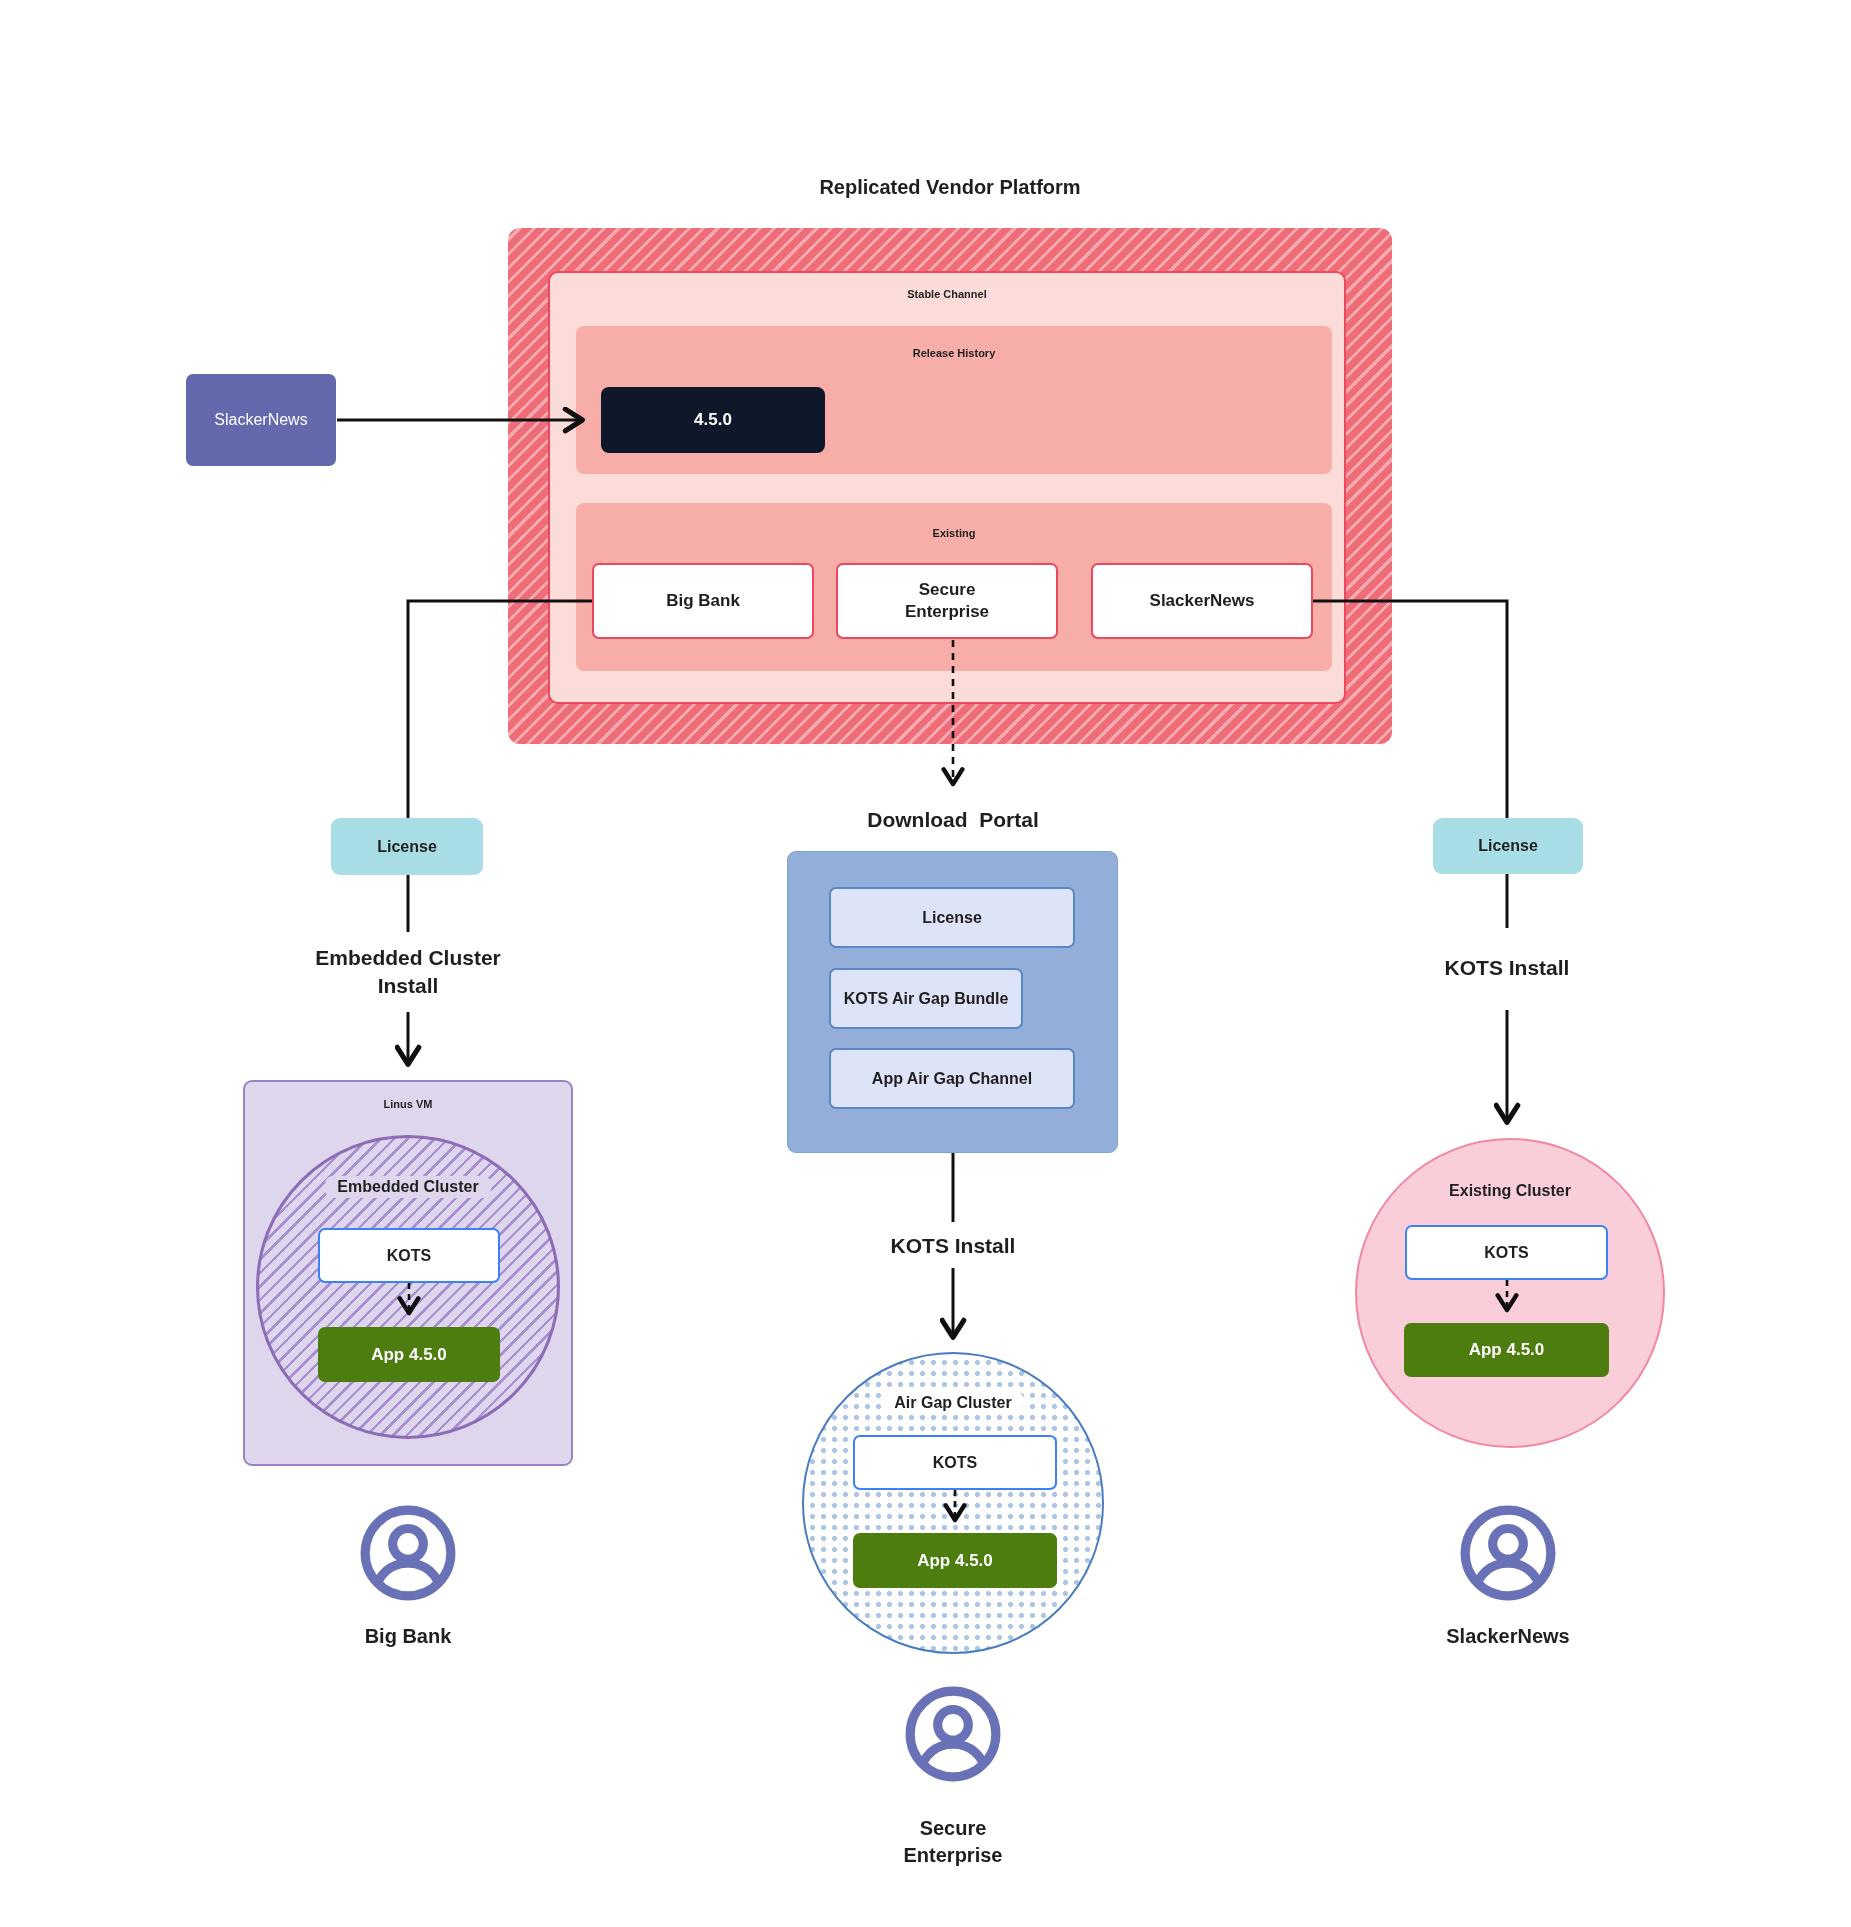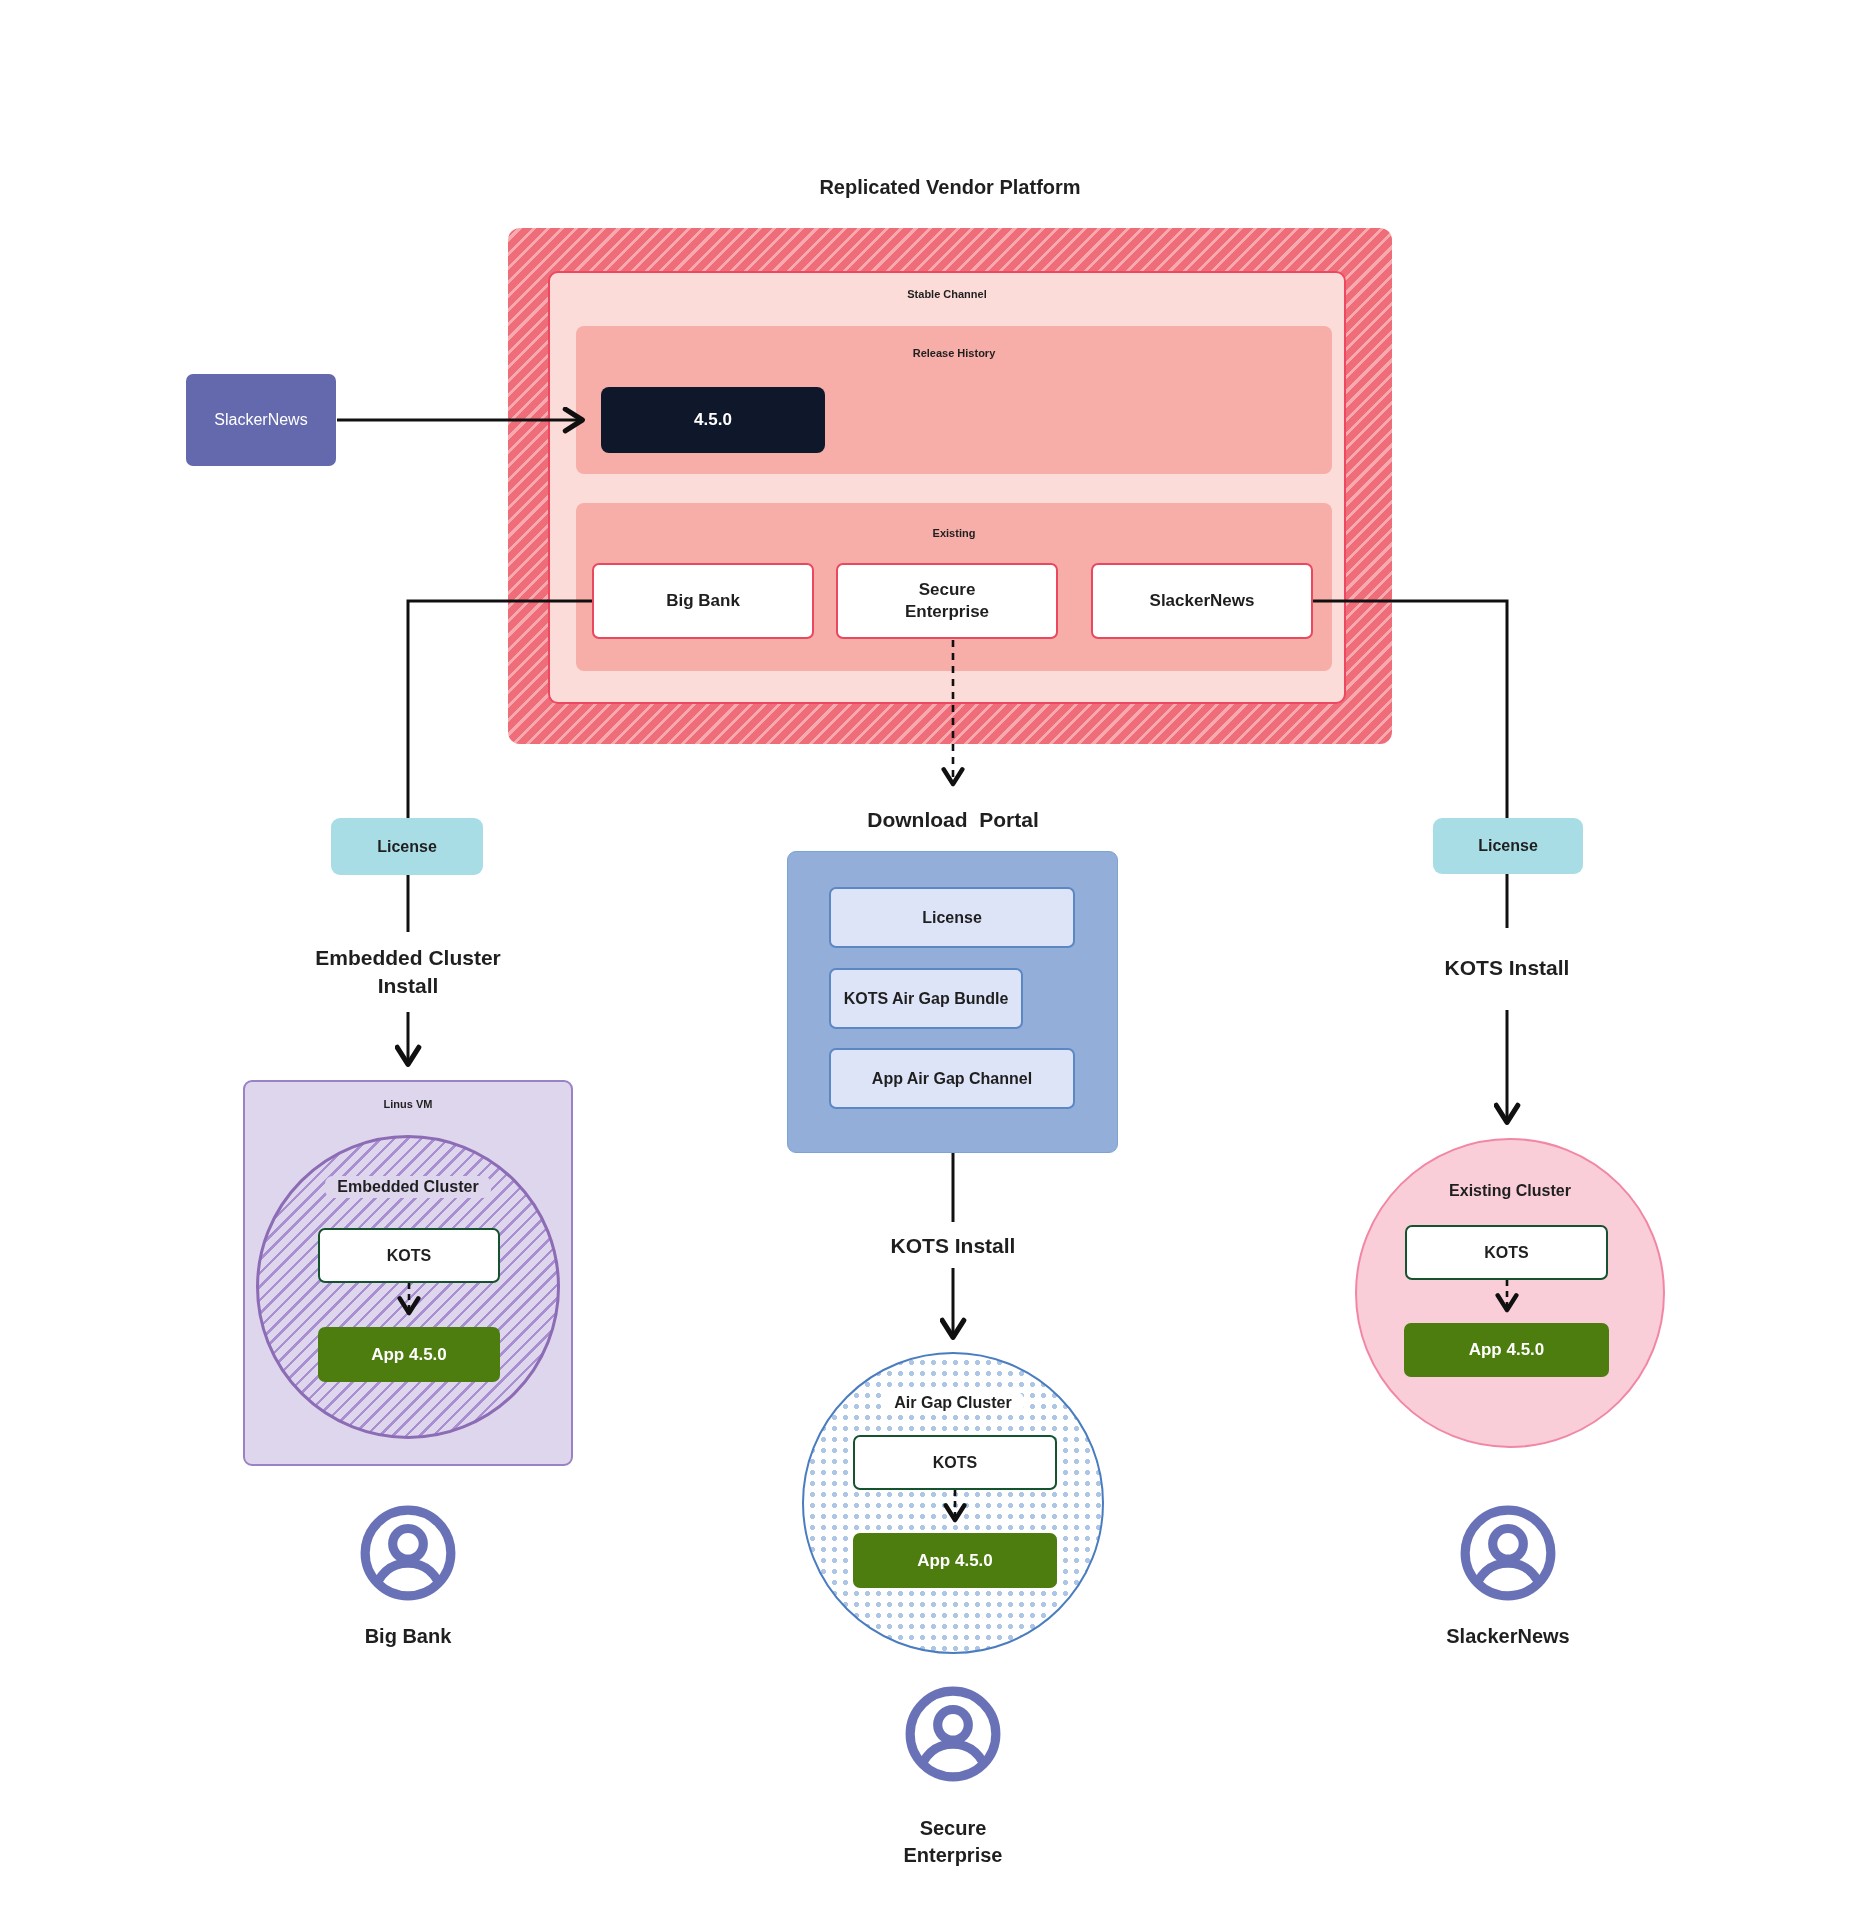--- a/index.html
+++ b/index.html
@@ -43,21 +43,21 @@
   #install-left{left:258px;top:944px;width:300px;display:flex;justify-content:center;}
   #install-left .inner{max-width:200px;}
   #vm{left:243px;top:1080px;width:330px;height:386px;background:#ded6ed;
       border:2.5px solid #9b82c5;border-radius:9px;}
   #vm-lbl{left:243px;top:1098px;width:330px;}
   #vm-circle{left:256px;top:1135px;width:304px;height:304px;border-radius:50%;
              border:3px solid #8c6cb5;
              background:repeating-linear-gradient(135deg,#a98fd1 0 2.5px,#ded6ed 2.5px 9.5px);}
   #vm-circle-lbl{left:256px;top:1176px;width:304px;}
   #vm-circle-lbl .pill{background:#ded6ed;}
-  .kotsbox{background:#ffffff;border:2px solid #14532d;border-radius:7px;font-size:16px;font-weight:600;}
+  .kotsbox{background:#ffffff;border:2px solid #3b82f6;border-radius:7px;font-size:16px;font-weight:600;}
   .appblue{background:#4d7c0f;color:#ffffff;border-radius:7px;font-size:17px;font-weight:600;}
   #kots-left{left:318px;top:1228px;width:182px;height:55px;}
   #app-left{left:318px;top:1327px;width:182px;height:55px;}
   #user-left{left:357px;top:1502px;width:102px;height:102px;}
   #user-left-lbl{left:308px;top:1625px;width:200px;font-size:20px;font-weight:600;}
 
   
   #portal-lbl{left:753px;top:808px;width:400px;font-size:21px;font-weight:600;white-space:pre;}
   #portal{left:787px;top:851px;width:331px;height:302px;background:#93aed9;
           border:1.5px solid #7ba3d4;border-radius:9px;}

